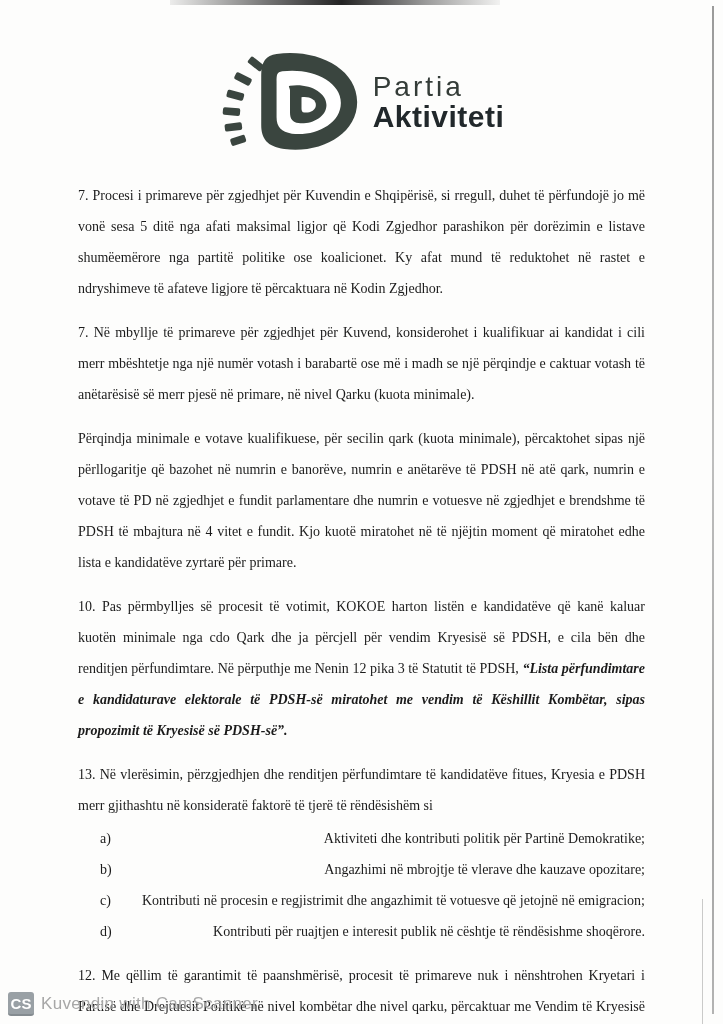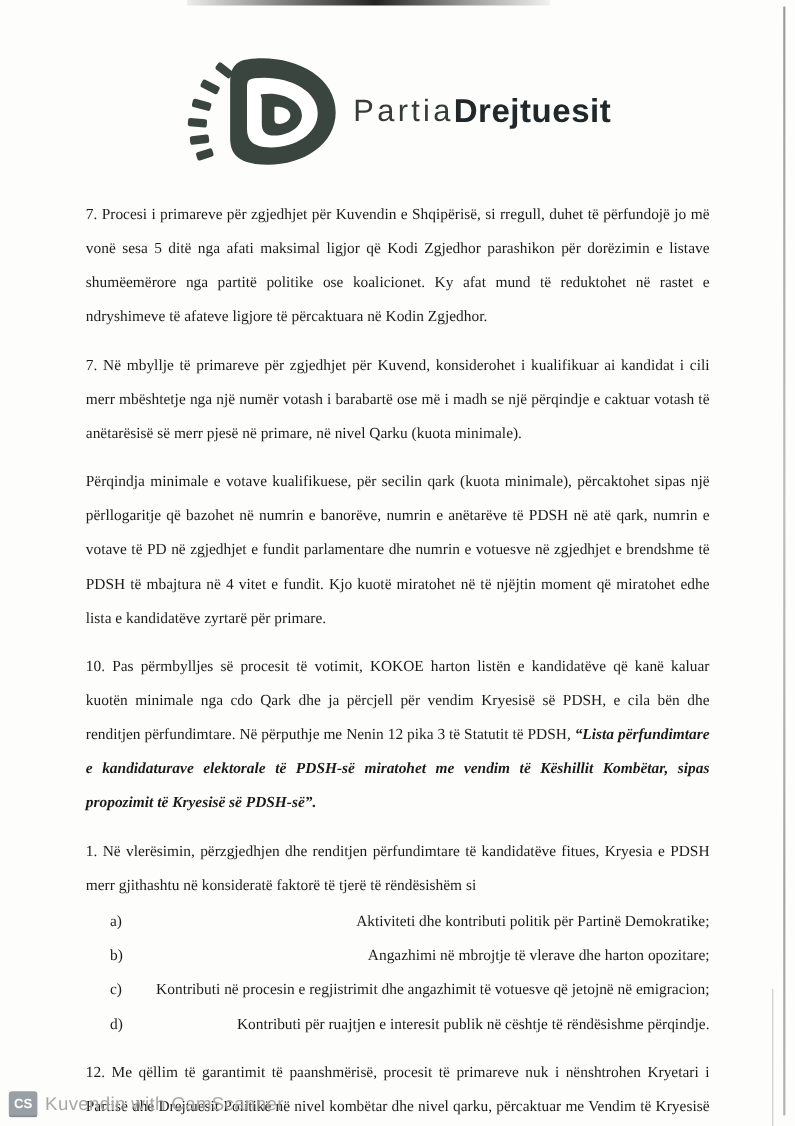--- a/index.html
+++ b/index.html
@@ -37,21 +37,21 @@
     opacity: 0.35;
   }
   
   .logo-row {
     display: flex;
     justify-content: center;
     align-items: center;
     gap: 12px;
     padding-top: 50px;
   }
-  .logo-text { display: flex; flex-direction: row; line-height: 1.05; font-family: "Liberation Sans", sans-serif; }
+  .logo-text { display: flex; flex-direction: column; line-height: 1.05; font-family: "Liberation Sans", sans-serif; }
   .logo-line1 { font-size: 28px; font-weight: 400; letter-spacing: 3px; color: #343c38; }
   .logo-line2 { font-size: 30px; font-weight: 700; letter-spacing: 0.5px; color: #21282b; }
   
   .doc-body {
     margin: 26px 78px 0 78px;
     font-size: 14px;
     line-height: 31px;
     text-align: justify;
   }
   .doc-body p { margin: 0 0 13px 0; }
@@ -88,21 +88,21 @@
     align-items: center;
     gap: 7px;
     font-family: "Liberation Sans", sans-serif;
   }
   .cs-icon {
     width: 26px; height: 22px;
     background: #99a0a5;
     border-bottom: 2px solid #848b90;
     border-radius: 3px;
     color: #ffffff;
-    font-size: 12px;
+    font-size: 15px;
     font-weight: 700;
     display: grid;
     place-items: center;
   }
   .cs-text { font-size: 17px; color: #a7a7a7; letter-spacing: 0.3px; }
 </style>
 </head>
 <body>
 
 <div class="page">
@@ -121,46 +121,46 @@
         <rect x="6" y="76" width="18" height="8" rx="2" transform="rotate(-7 15 80)"></rect>
         <rect x="12" y="90" width="16" height="8" rx="2" transform="rotate(-18 20 94)"></rect>
       </g>
       <path fill="#3a453f" d="M60 4 C100 -2 144 18 144 54 C144 88 106 108 68 103 C50 100.5 44 92 44 78 L44 26 C44 12 49 5.5 60 4 Z"></path>
       <path fill="#ffffff" d="M66 22 C96 18 127 32 127 55 C127 77 100 90 76 87 C65 85.6 60 80 60 70 L60 33 C60 26 60 22.8 66 22 Z"></path>
       <path fill="#3a453f" d="M74 37 C94 34 112 44 112 57 C112 70 96 77.5 83 76 C76.5 75.2 74 71.5 74 65 L74 42 C74 39 71.5 37.4 74 37 Z"></path>
       <path fill="#ffffff" d="M86 49 C94 47.8 101 51.5 101 57 C101 62.5 94.5 65.6 89 65 C86.5 64.7 86 63 86 61 Z"></path>
     </svg>
     <div class="logo-text">
       <span class="logo-line1">Partia</span>
-      <span class="logo-line2">Drejtuesit</span>
+      <span class="logo-line2">Aktiviteti</span>
     </div>
   </header>
 
   <main class="doc-body">
     <p>7. Procesi i primareve për zgjedhjet për Kuvendin e Shqipërisë, si rregull, duhet të përfundojë jo më vonë sesa 5 ditë nga afati maksimal ligjor që Kodi Zgjedhor parashikon për dorëzimin e listave shumëemërore nga partitë politike ose koalicionet. Ky afat mund të reduktohet në rastet e ndryshimeve të afateve ligjore të përcaktuara në Kodin Zgjedhor.</p>
     <p>7. Në mbyllje të primareve për zgjedhjet për Kuvend, konsiderohet i kualifikuar ai kandidat i cili merr mbështetje nga një numër votash i barabartë ose më i madh se një përqindje e caktuar votash të anëtarësisë së merr pjesë në primare, në nivel Qarku (kuota minimale).</p>
     <p>Përqindja minimale e votave kualifikuese, për secilin qark (kuota minimale), përcaktohet sipas një përllogaritje që bazohet në numrin e banorëve, numrin e anëtarëve të PDSH në atë qark, numrin e votave të PD në zgjedhjet e fundit parlamentare dhe numrin e votuesve në zgjedhjet e brendshme të PDSH të mbajtura në 4 vitet e fundit. Kjo kuotë miratohet në të njëjtin moment që miratohet edhe lista e kandidatëve zyrtarë për primare.</p>
     <p><span>10. Pas përmbylljes së procesit të votimit, KOKOE harton listën e kandidatëve që kanë kaluar kuotën minimale nga cdo Qark dhe ja përcjell për vendim Kryesisë së PDSH, e cila bën dhe renditjen përfundimtare. Në përputhje me Nenin 12 pika 3 të Statutit të  PDSH, </span><span class="quote-italic">“Lista përfundimtare e kandidaturave elektorale të PDSH-së miratohet me vendim të Këshillit Kombëtar, sipas propozimit të Kryesisë së PDSH-së”.</span></p>
-    <p class="tight" style="margin-bottom:2px;">1. Në vlerësimin, përzgjedhjen dhe renditjen përfundimtare të kandidatëve fitues, Kryesia e PDSH merr gjithashtu në konsideratë faktorë të tjerë të rëndësishëm si</p>
+    <p class="tight" style="margin-bottom:2px;">13. Në vlerësimin, përzgjedhjen dhe renditjen përfundimtare të kandidatëve fitues, Kryesia e PDSH merr gjithashtu në konsideratë faktorë të tjerë të rëndësishëm si</p>
     <div class="letter-list">
       <div class="row">
         <span class="marker">a)</span>
         <span class="item-text">Aktiviteti dhe kontributi politik për Partinë Demokratike;</span>
       </div>
       <div class="row">
         <span class="marker">b)</span>
-        <span class="item-text">Angazhimi në mbrojtje të vlerave dhe harton opozitare;</span>
+        <span class="item-text">Angazhimi në mbrojtje të vlerave dhe kauzave opozitare;</span>
       </div>
       <div class="row">
         <span class="marker">c)</span>
         <span class="item-text">Kontributi në procesin e regjistrimit dhe angazhimit të votuesve që jetojnë në emigracion;</span>
       </div>
       <div class="row">
         <span class="marker">d)</span>
-        <span class="item-text">Kontributi për ruajtjen e interesit publik në cështje të rëndësishme përqindje.</span>
+        <span class="item-text">Kontributi për ruajtjen e interesit publik në cështje të rëndësishme shoqërore.</span>
       </div>
     </div>
     <p>12. Me qëllim të garantimit të paanshmërisë, procesit të primareve nuk i nënshtrohen Kryetari i Partisë dhe Drejtuesit Politikë në nivel kombëtar dhe nivel qarku, përcaktuar me Vendim të Kryesisë së PDSH në mbledhjen e saj datë 4 shtator 2024, Vendimin e Këshillit Kombëtar në mbledhjen e datës 6 shtator 2024, si dhe Vendimet pasardhëse të Kryesisë së PDSH. Drejtuesit politikë në cdo Qark janë përgjegjës për organizimin e procesit të marrjes së kandidaturave dhe organizimit të Primareve në Qarqet që ata drejtojnë.</p>
   </main>
 
   <div class="footer-bar"></div>
 
   <footer class="footer-row">
     <span>PARTIA DEMOKRATIKE E SHQIPËRISË, Bulevardi Zhan D'Ark , Nr 11, Tiranë</span>
     <span>2</span>

